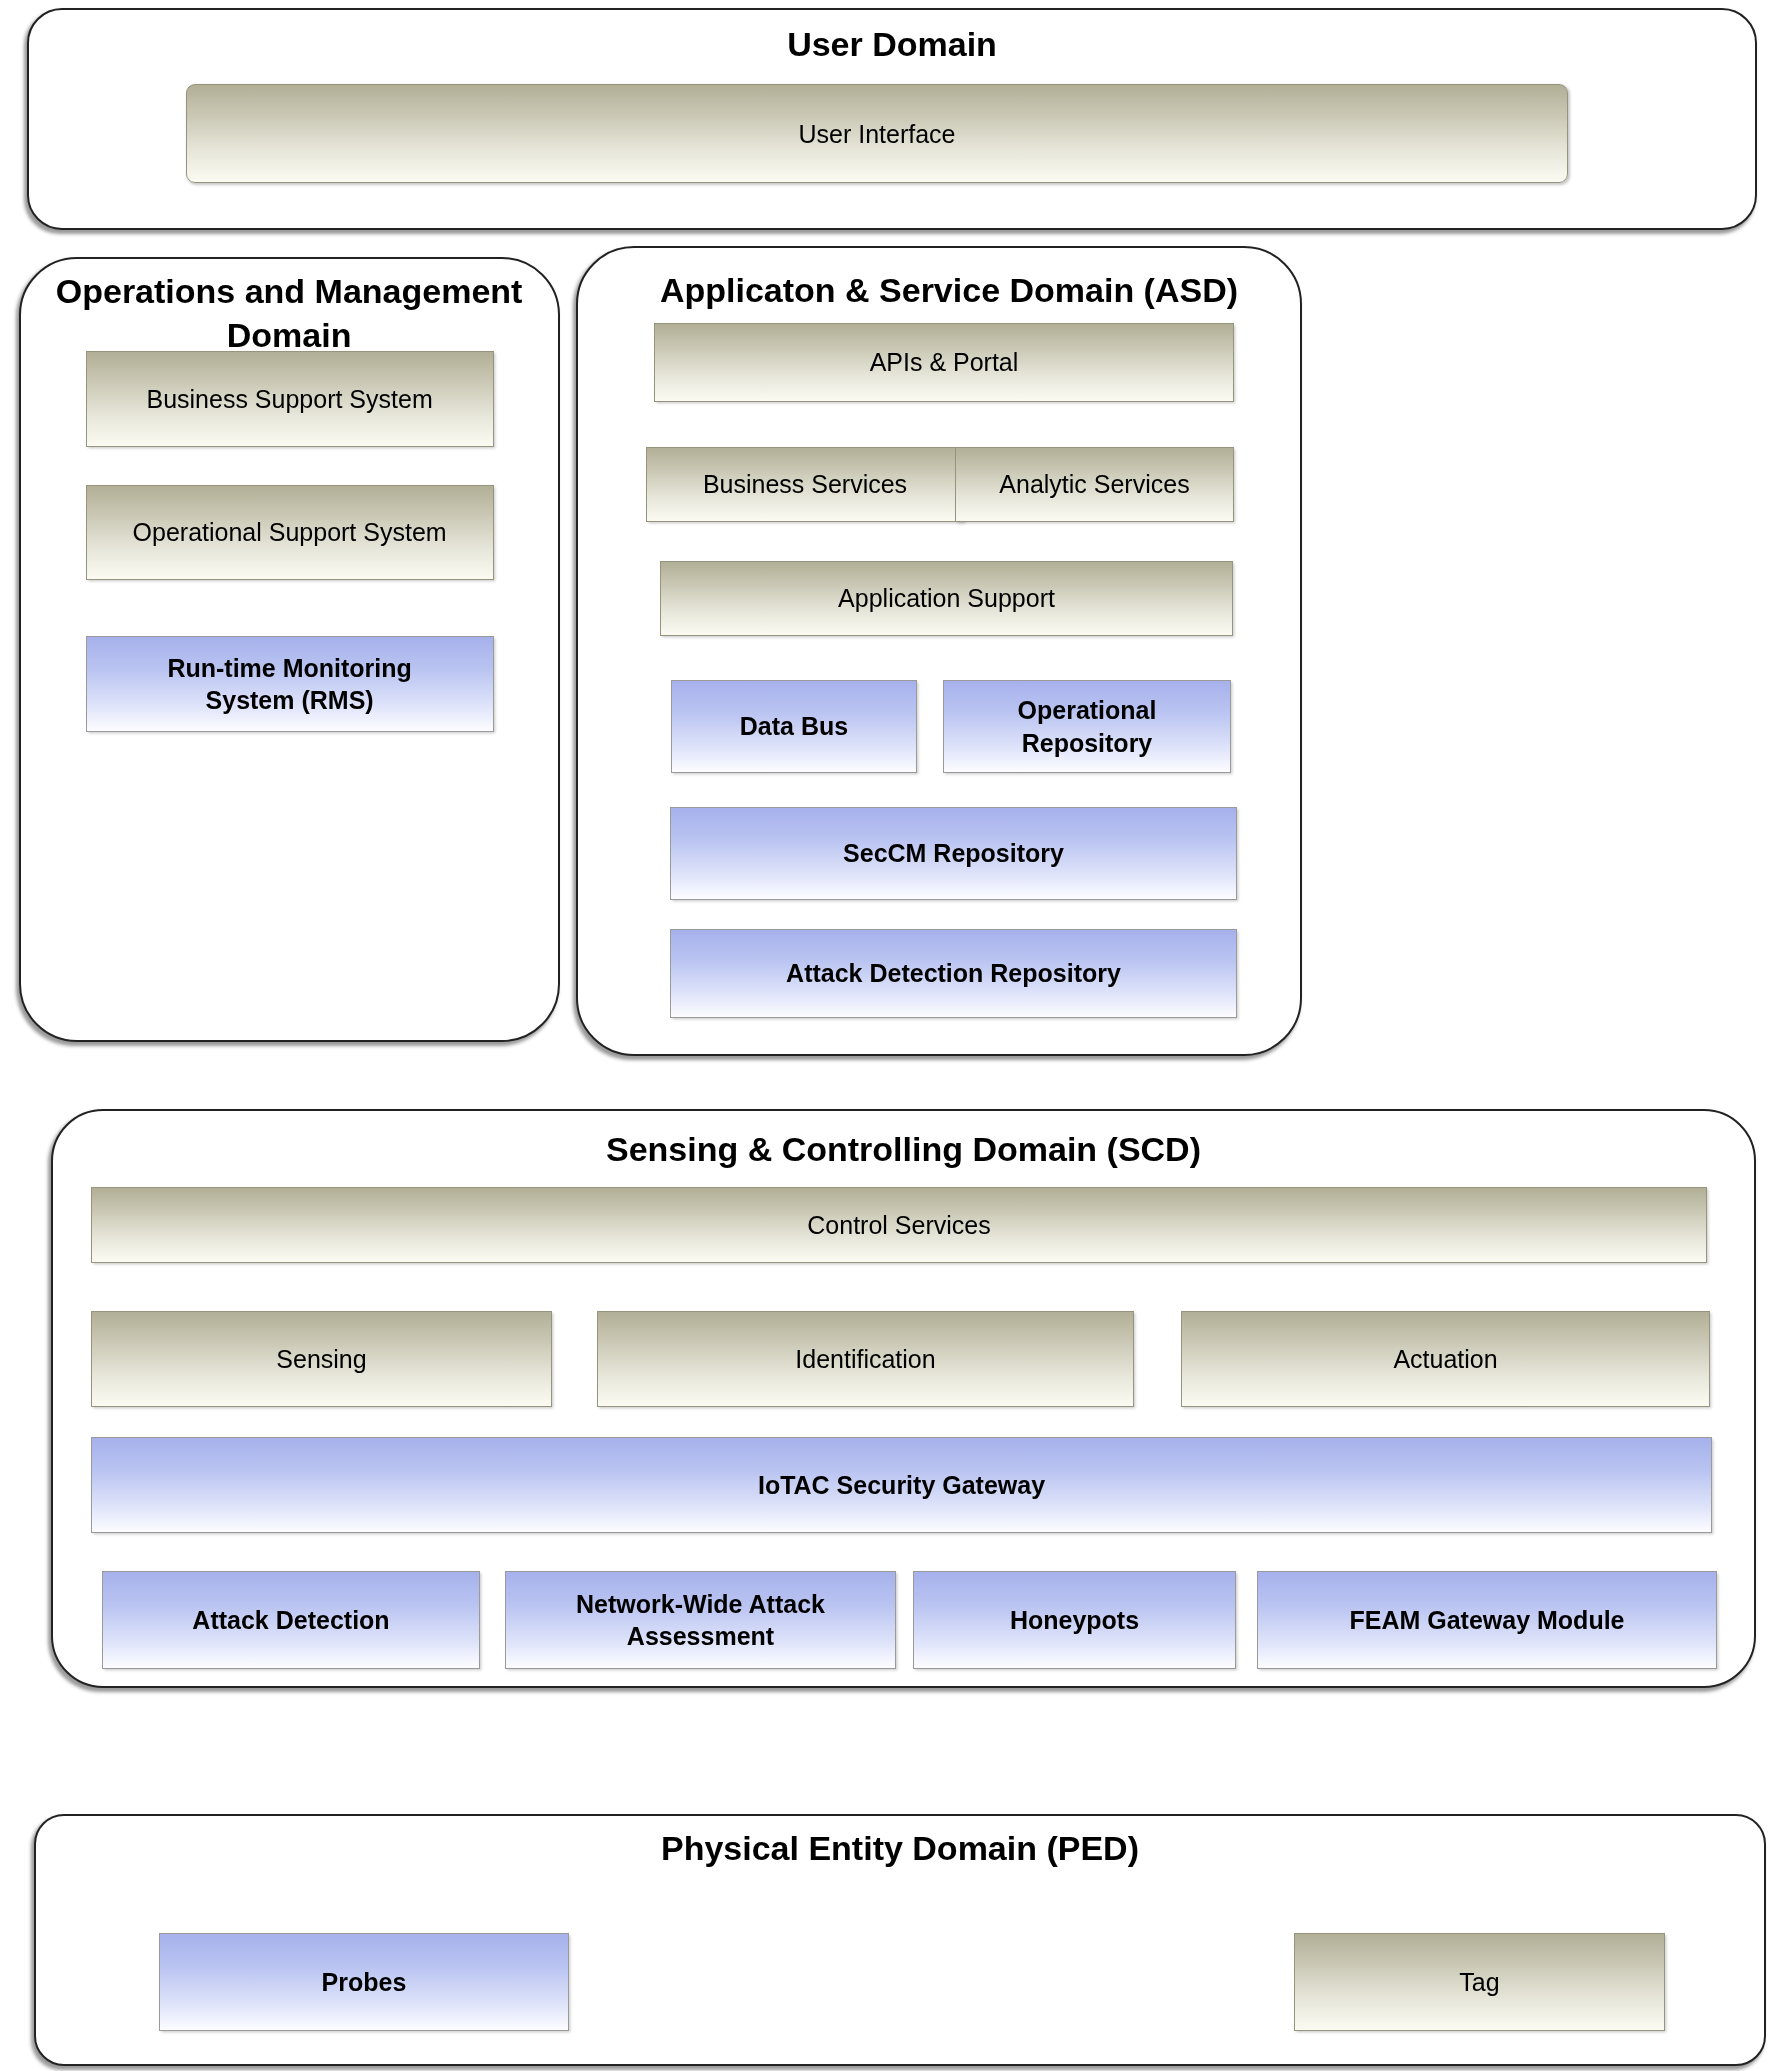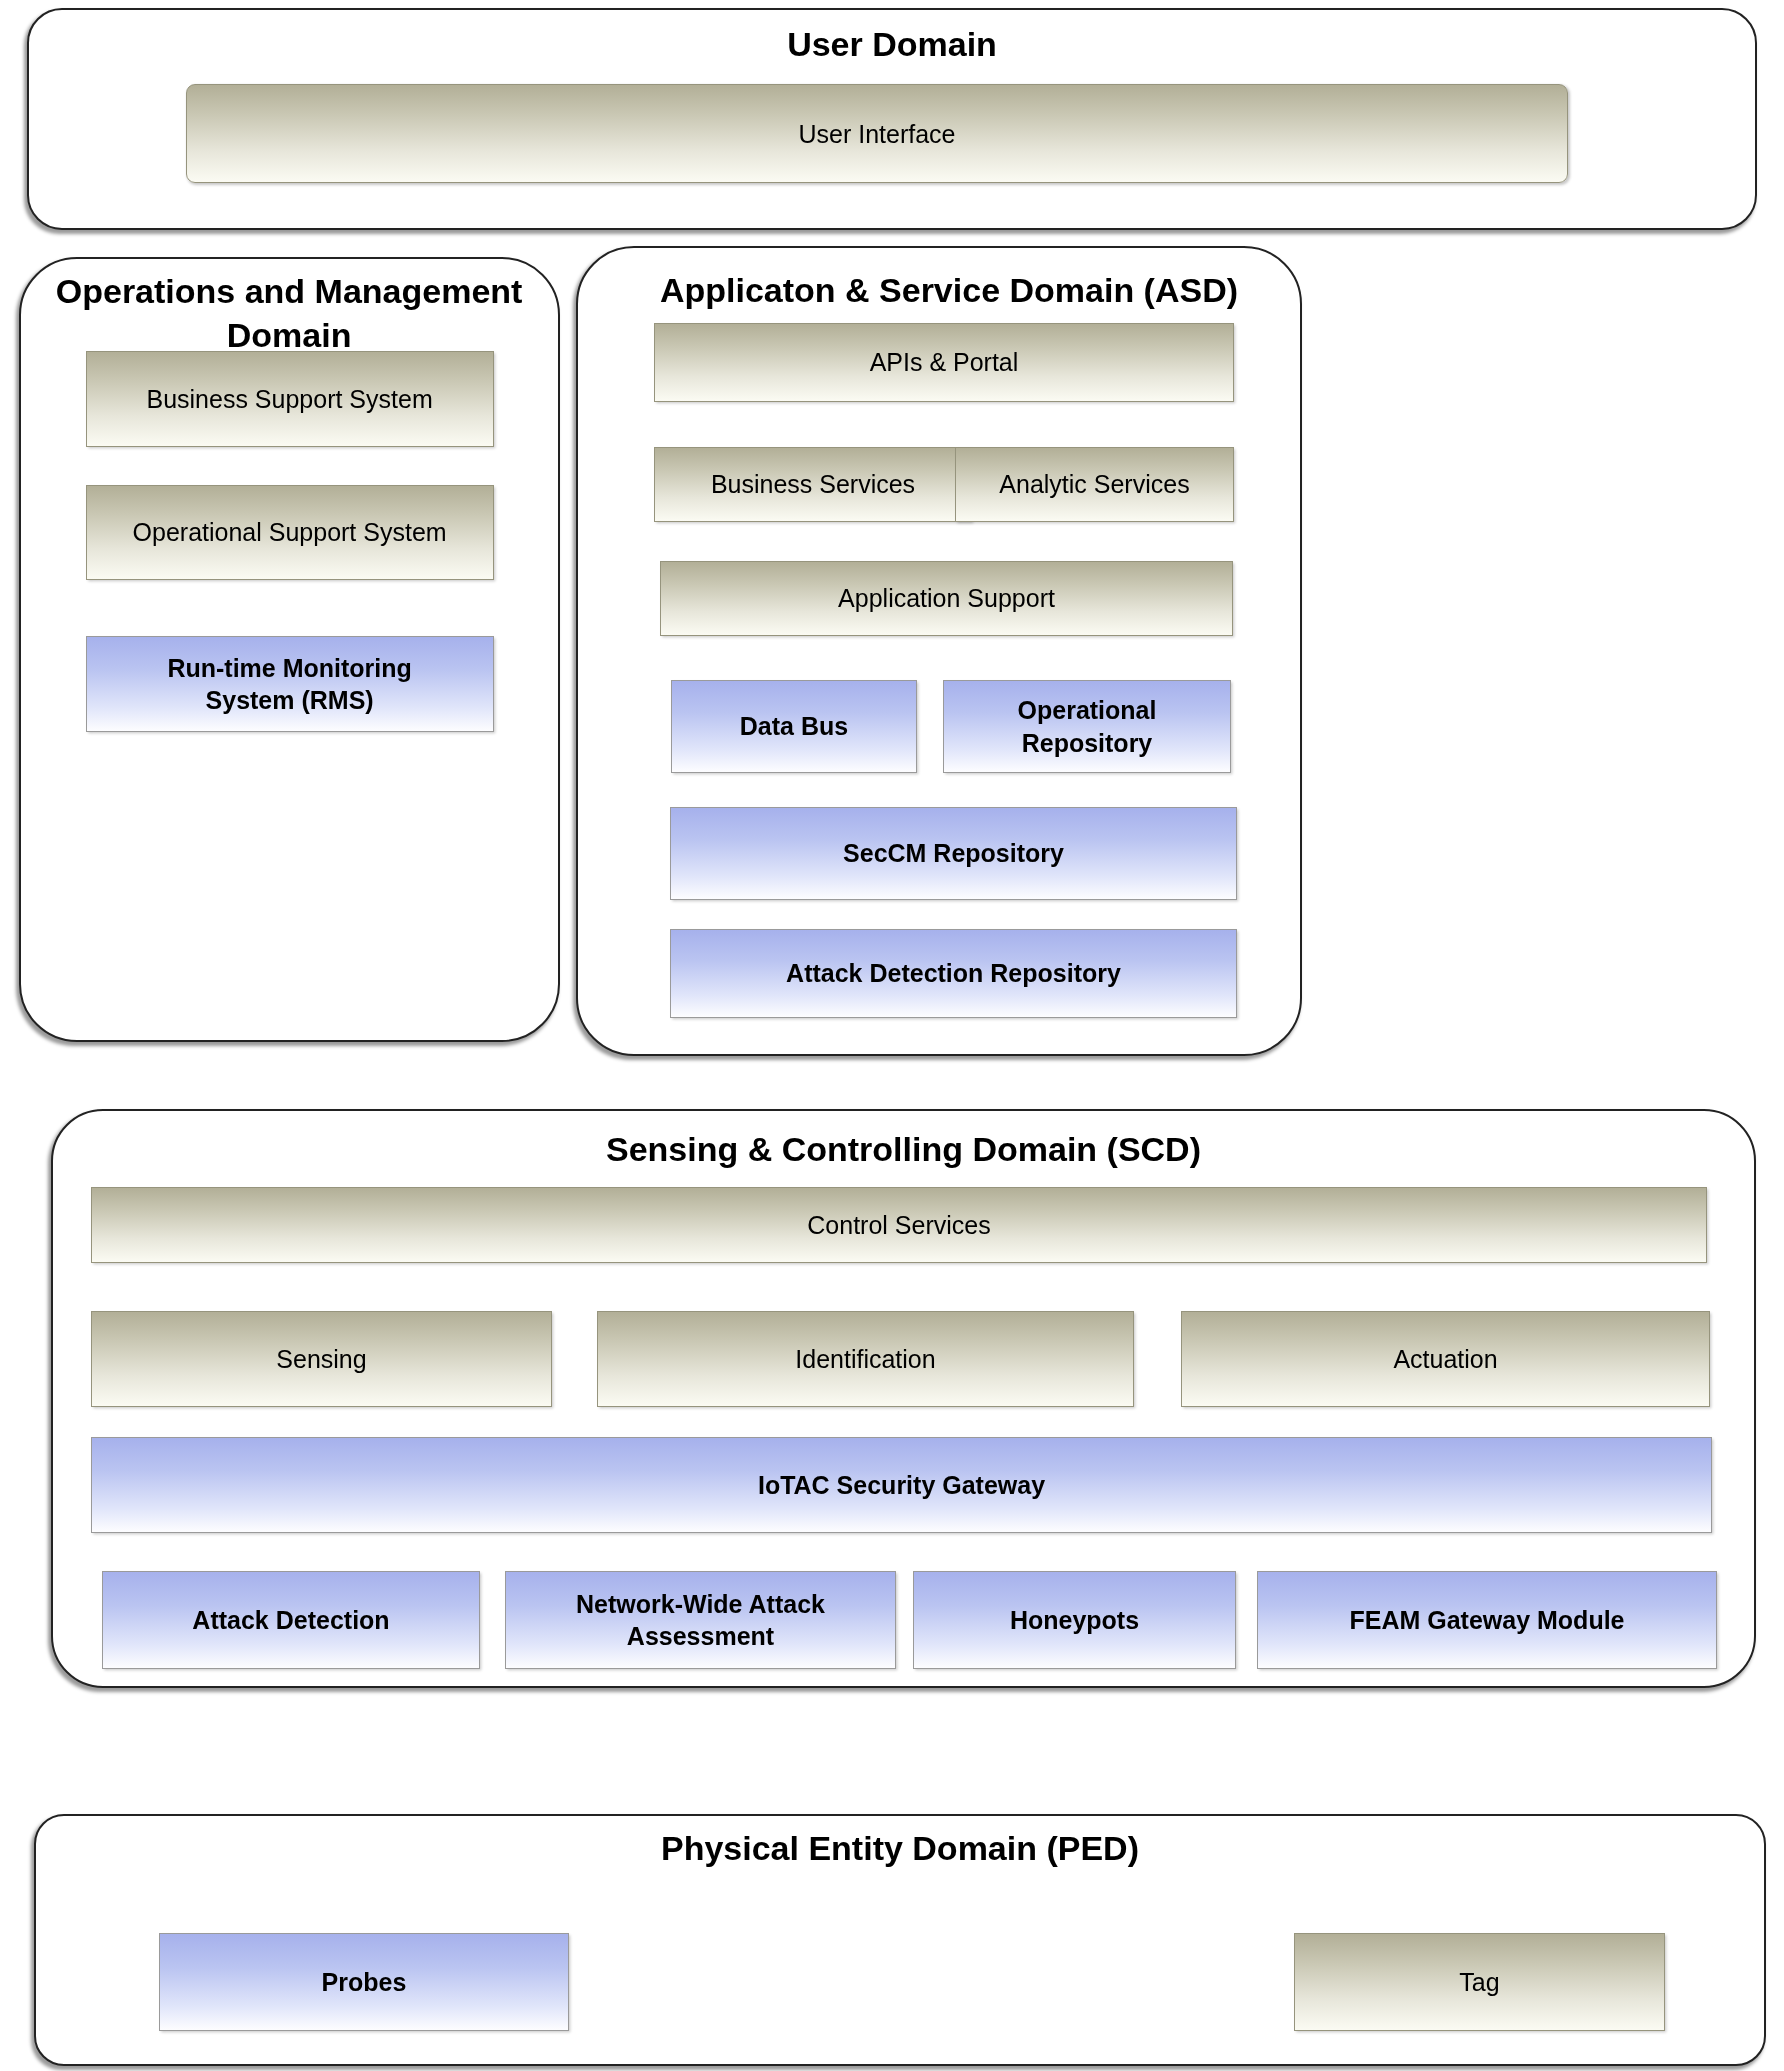--- a/index.html
+++ b/index.html
@@ -49,21 +49,21 @@
 (OMD)</div>
     <div class="box tan" style="left:65px; top:92px; width:408px; height:96px;">Business Support System</div>
     <div class="box tan" style="left:65px; top:226px; width:408px; height:95px;">Operational Support System</div>
     <div class="box blue" style="left:65px; top:377px; width:408px; height:96px;">Run-time Monitoring
 System (RMS)</div>
   </div>
 
   <div class="panel" style="left:576px; top:246px; width:726px; height:810px; border-radius:58px;">
     <div class="panel-title" style="top:20.5px;padding-left:20px;">Applicaton &amp; Service Domain (ASD)</div>
     <div class="box tan" style="left:76px; top:75px; width:580px; height:79px;">APIs &amp; Portal</div>
-    <div class="box tan" style="left:76px; top:199px; width:318px; height:75px;">Business Services</div>
+    <div class="box tan" style="left:68px; top:199px; width:318px; height:75px;">Business Services</div>
     <div class="box tan" style="left:377px; top:199px; width:279px; height:75px;">Analytic Services</div>
     <div class="box tan" style="left:82px; top:313px; width:573px; height:75px;">Application Support</div>
     <div class="box blue" style="left:93px; top:432px; width:246px; height:93px;">Data Bus</div>
     <div class="box blue" style="left:365px; top:432px; width:288px; height:93px;">Operational
 Repository</div>
     <div class="box blue" style="left:92px; top:559px; width:567px; height:93px;">SecCM Repository</div>
     <div class="box blue" style="left:92px; top:681px; width:567px; height:89px;">Attack Detection Repository</div>
   </div>
 
 

